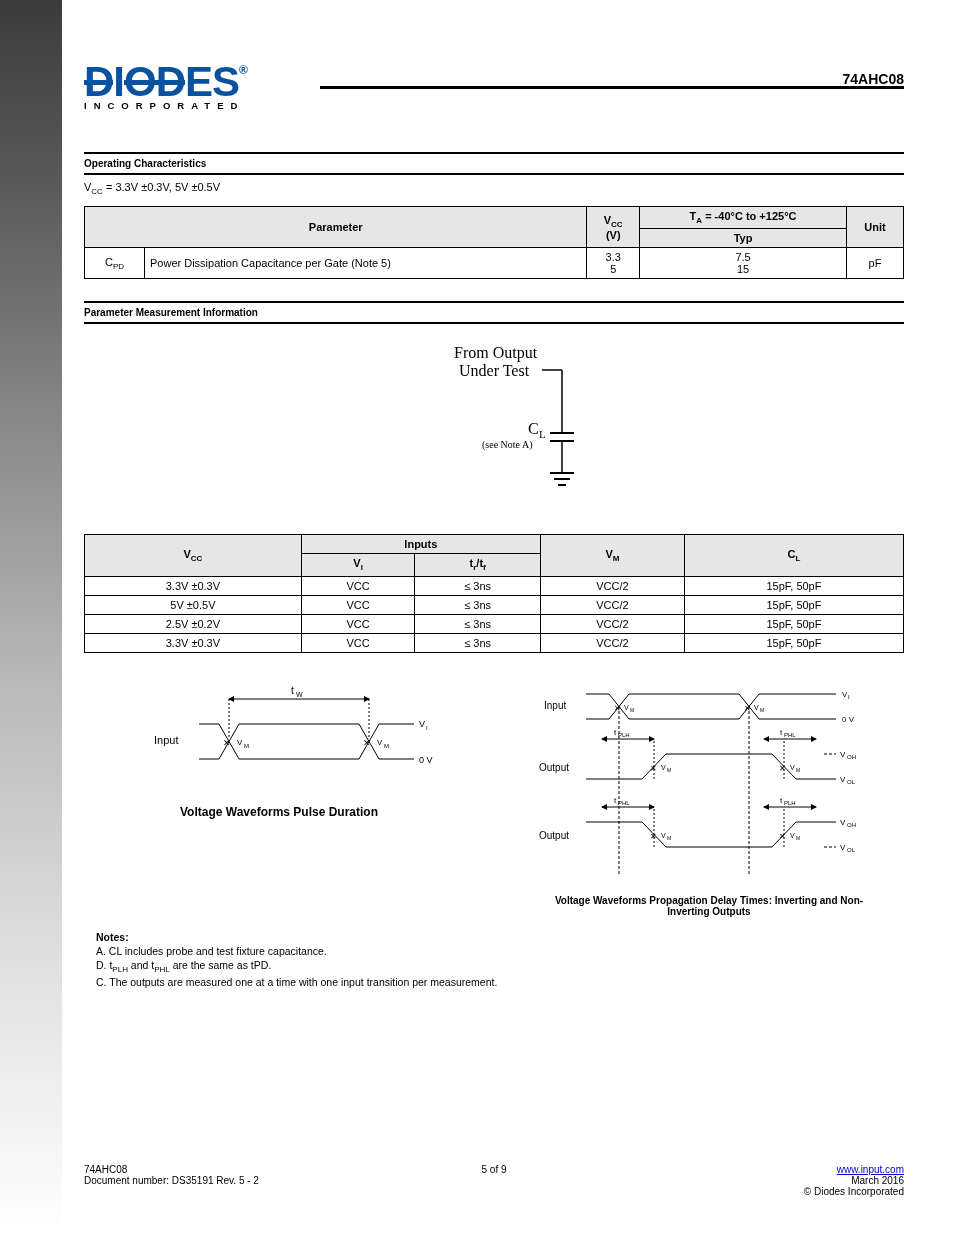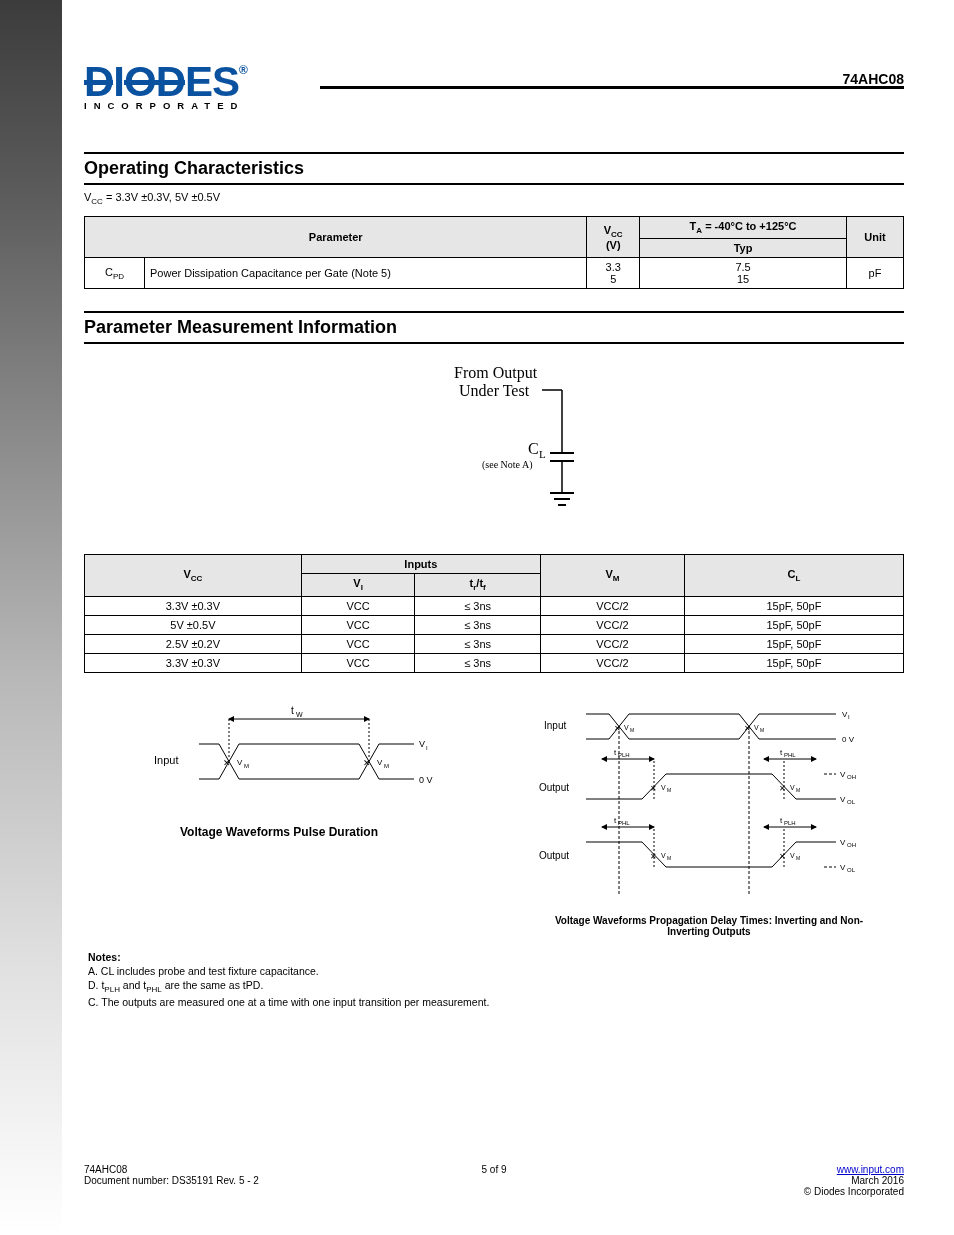--- a/index.html
+++ b/index.html
@@ -29,35 +29,35 @@
   }
   .logo-row { display: flex; align-items: flex-start; }
   .logo { width: 230px; height: 72px; position: relative; }
   .logo-text { font-family: Arial Black, Arial, sans-serif; font-weight: 900; font-size: 42px; color: #0a52a0; letter-spacing: -1px; position: relative; }
   .logo-text .strike { position: relative; display: inline-block; }
   .logo-text .strike::after { content:""; position:absolute; left:0; right:0; top:46%; height:5px; background:#0a52a0; }
   .logo-reg { font-size: 12px; color:#0a52a0; position: relative; top:-22px; }
   .logo-tag { font-family: Arial, sans-serif; font-size: 9.5px; letter-spacing: 7px; color:#000; margin-top:-6px; font-weight: bold;}
   .hdr-line { flex:1; border-top: 3px solid #000; margin-top: 28px; margin-left: 6px; position: relative; }
   .part-num { position: absolute; right: 0; top: -18px; font-weight: bold; font-size: 14px; }
-  .sect-title { font-weight: bold; font-size: 18px; border-top: 2px solid #000; border-bottom: 2px solid #000; padding: 4px 0; margin-top: 22px; }
+  .sect-title { font-weight: bold; font-size: 10px; border-top: 2px solid #000; border-bottom: 2px solid #000; padding: 4px 0; margin-top: 22px; }
   .subnote { margin-top: 6px; font-size: 11px; }
   table { border-collapse: collapse; width: 100%; margin-top: 10px; }
   th, td { border: 1px solid #000; padding: 3px 5px; font-size: 11px; vertical-align: middle; }
   th { background: #e6e6e6; font-weight: bold; }
   .c { text-align: center; }
   .sub { font-size: 8px; vertical-align: sub; }
   .diagram-area { width: 100%; text-align: center; margin-top: 14px; margin-bottom: 24px; }
   .fig-caption { font-weight: bold; font-size: 11px; margin-top: 6px; text-align: center;}
   .fig-pair { display: flex; gap: 40px; margin-top: 26px; justify-content: center;}
   .fig-col { flex:1; text-align: center; }
   .fig-col svg { display: block; margin: 0 auto; }
   .notes { margin-top: 14px; font-size: 10.5px; }
   .notes .hd { font-weight: bold; }
-  .notes p { margin: 2px 4px; }
+  .notes p { margin: 2px 12px; }
   .footer { position: absolute; bottom: 38px; left: 84px; width: 820px; display: flex; justify-content: space-between; font-size: 10px; }
   .footer .mid { position:absolute; left:50%; transform:translateX(-50%); }
   .footer a { color: #0000cc; text-decoration: underline; }
 </style>
 </head>
 <body>
 
 <div class="page">
   <div class="left-grad"></div>
   <div class="content">

